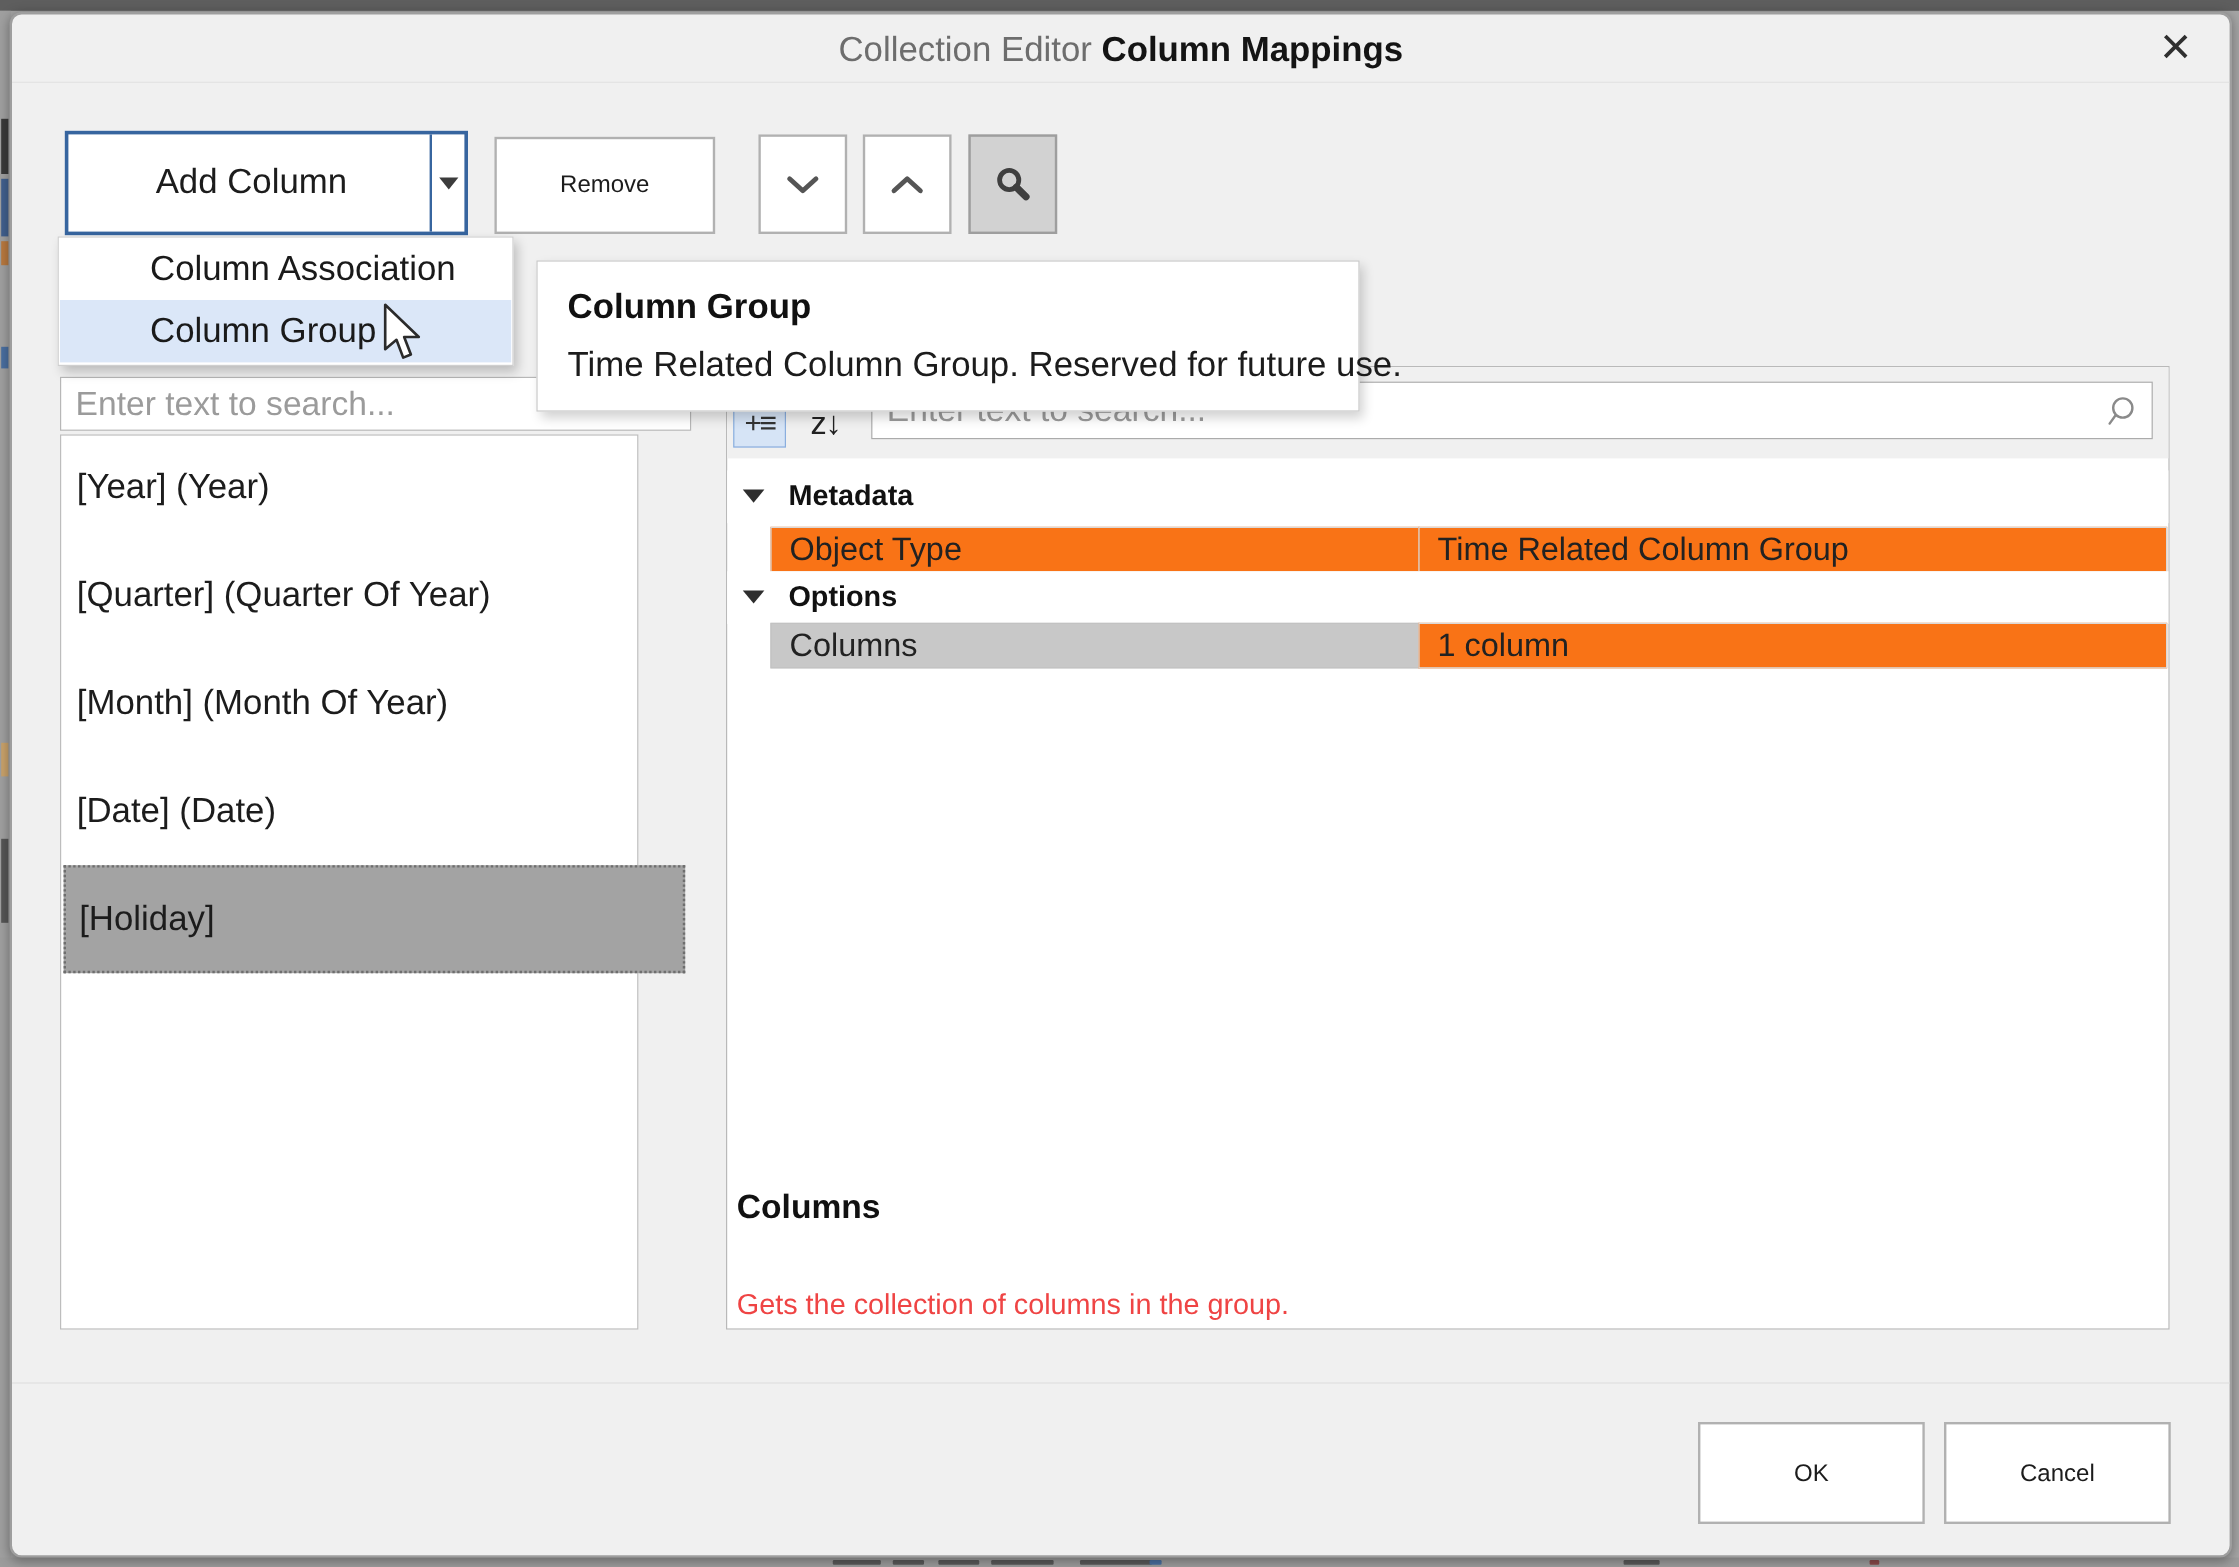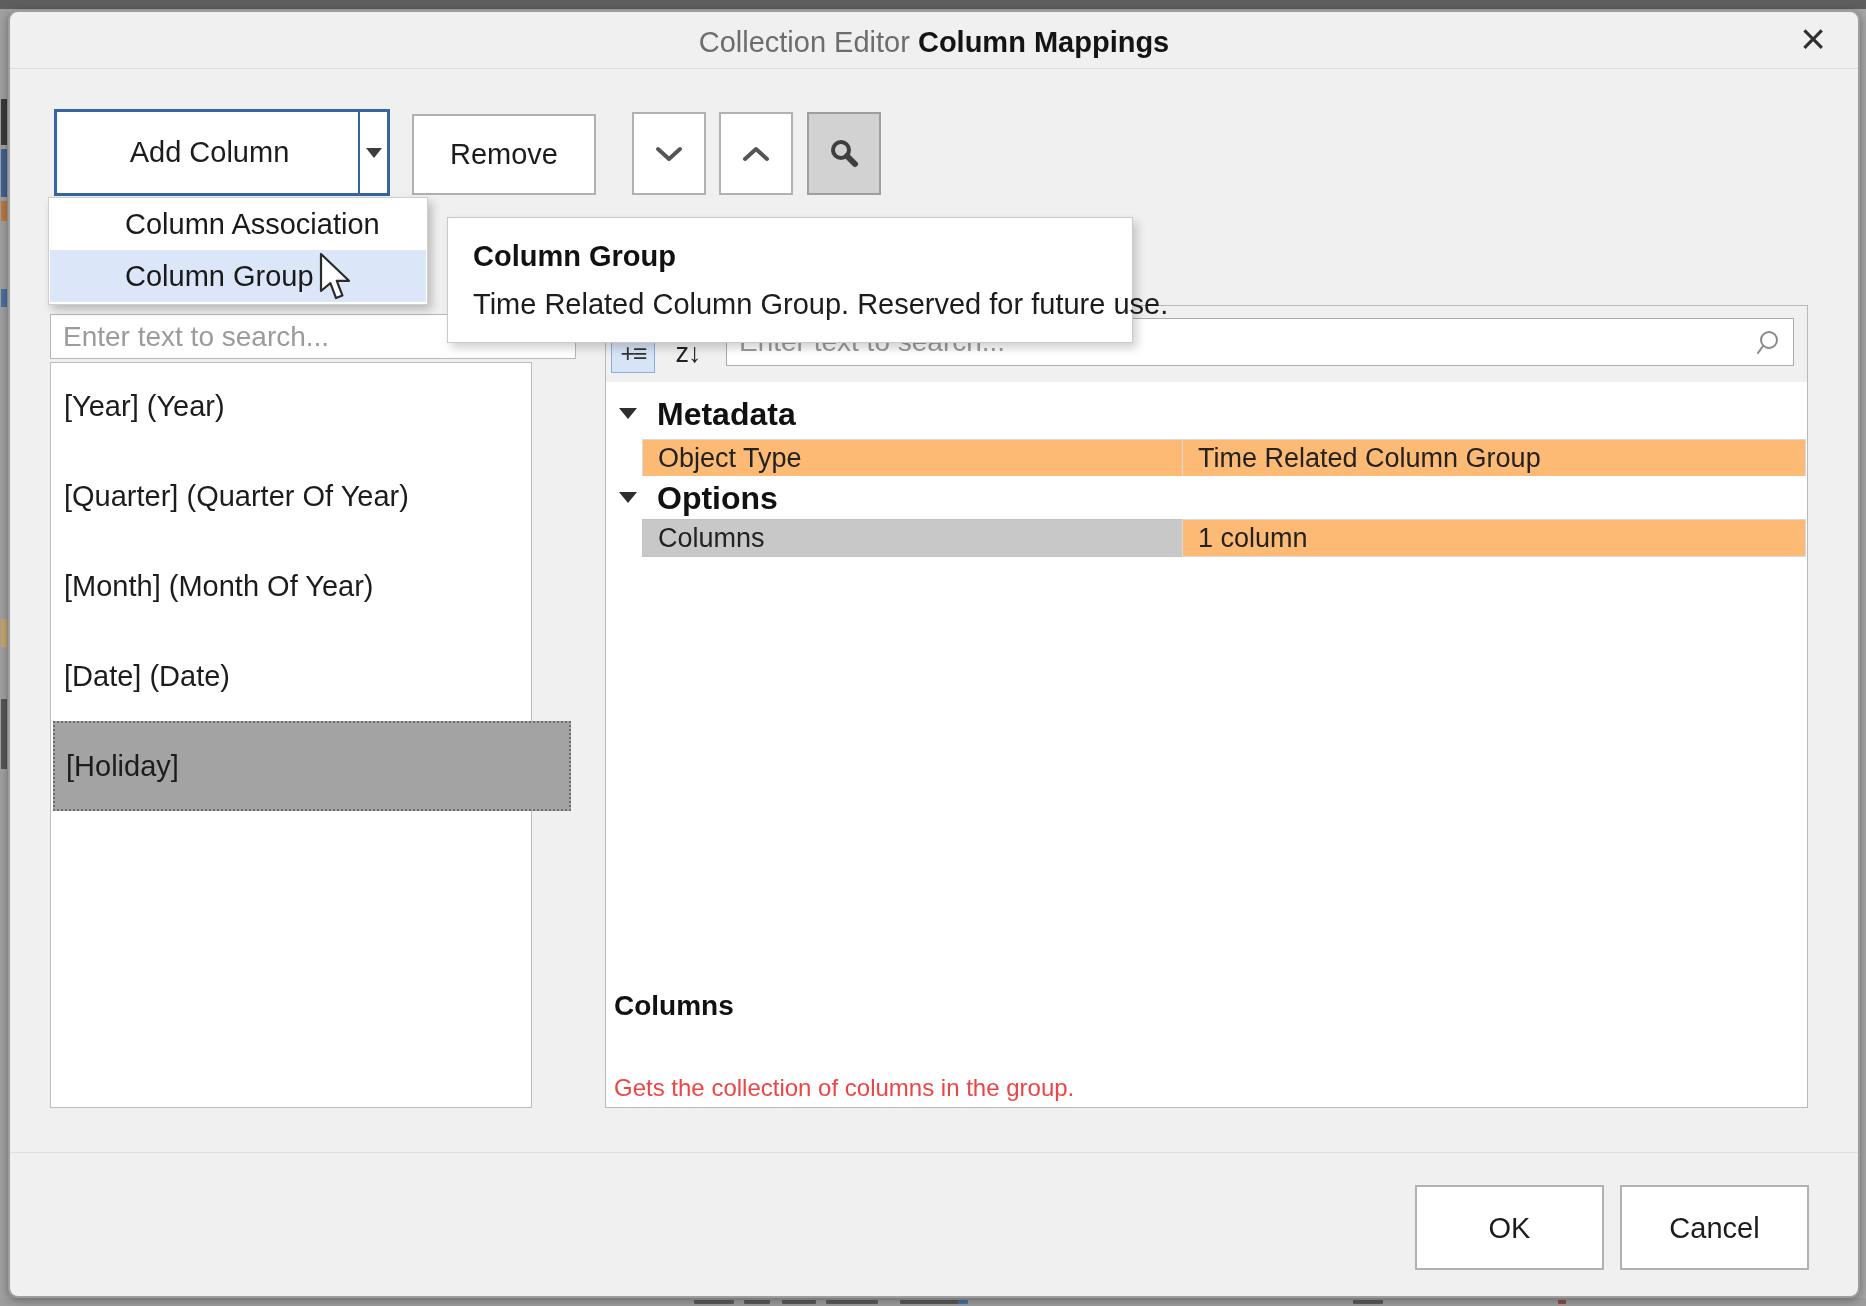--- a/index.html
+++ b/index.html
@@ -22,21 +22,21 @@
               border-bottom:1px solid #dcdcdc; border-radius:9px 9px 0 0; }
   .title { position:absolute; left:0; right:0; top:0; height:57px; text-align:center;
            font-size:29px; line-height:60px; color:#141414; }
   .title .prefix { color:#6d6d6d; }
   .title .main { color:#141414; font-weight:bold; }
   .close-btn { position:absolute; right:18px; top:2px; width:54px; height:52px;
                text-align:center; line-height:50px; font-size:44px; color:#2f2f2f; }
 
   
   .btn { position:absolute; background:#fff; border:2px solid #b1b1b1; color:#1c1c1c;
-         font-size:29px; font-family:"Liberation Sans", sans-serif; text-align:center; }
+         font-size:20px; font-family:"Liberation Sans", sans-serif; text-align:center; }
   .split-btn { position:absolute; left:44px; top:97px; width:336px; height:87px;
                background:#fff; border:3px solid #37659f; }
   .split-main { position:absolute; left:0; top:0; width:305px; height:100%;
                 font-size:29px; color:#1c1c1c; line-height:81px; text-align:center; }
   .split-arrow { position:absolute; right:0; top:0; width:29px; height:100%;
                  border-left:2px solid #37659f; }
   .tri-down-sm { position:absolute; left:6px; top:36px; width:0; height:0;
                  border-left:8px solid transparent; border-right:8px solid transparent;
                  border-top:10px solid #3c3c3c; }
   .remove-btn { left:402px; top:102px; width:184px; height:81px; line-height:77px; }
@@ -70,26 +70,26 @@
   .sort-icon { position:absolute; left:56px; top:29px; width:52px; height:38px;
                color:#222; font-size:27px; line-height:36px; text-align:center; letter-spacing:-1px; }
   .rsearch { position:absolute; left:120px; top:12px; width:1068px; height:48px;
              background:#fff; border:1px solid #ababab; }
   .rsearch svg { position:absolute; right:10px; top:9px; }
 
   .pg-cat { position:absolute; left:0; width:100%; height:44px; background:#fff; }
   .pg-cat .tri { position:absolute; left:13px; top:16px; width:0; height:0;
                  border-left:9px solid transparent; border-right:9px solid transparent;
                  border-top:11px solid #2e2e2e; }
-  .pg-cat .name { position:absolute; left:51px; top:0; font-size:32px; font-weight:bold;
+  .pg-cat .name { position:absolute; left:51px; top:0; font-size:24px; font-weight:bold;
                   color:#111; line-height:44px; }
   .pg-row { position:absolute; left:36px; width:1164px; height:38px; }
   .pg-cell { position:absolute; top:0; height:38px; border:1px solid #d9d9d9;
              font-size:27px; color:#222; line-height:36px; padding-left:15px;
-             background:#fdba74; white-space:nowrap; overflow:hidden; }
+             background:#f97316; white-space:nowrap; overflow:hidden; }
   .pg-label { left:0; width:541px; }
   .pg-value { left:540px; width:624px; }
   .pg-label.sel { background:#c8c8c8; border-color:#c2c2c2; }
 
   .desc-title { position:absolute; left:8px; top:684px; font-size:28px; font-weight:bold; color:#111; }
   .desc-body { position:absolute; left:8px; top:768px; font-size:24px; color:#ef4444; }
 
   
   .footer-line { position:absolute; left:0; right:0; top:1140px; height:1px; background:#dfdfdf; }
   .ok-btn { left:1405px; top:1173px; width:189px; height:85px; line-height:80px; border-width:2px; }

